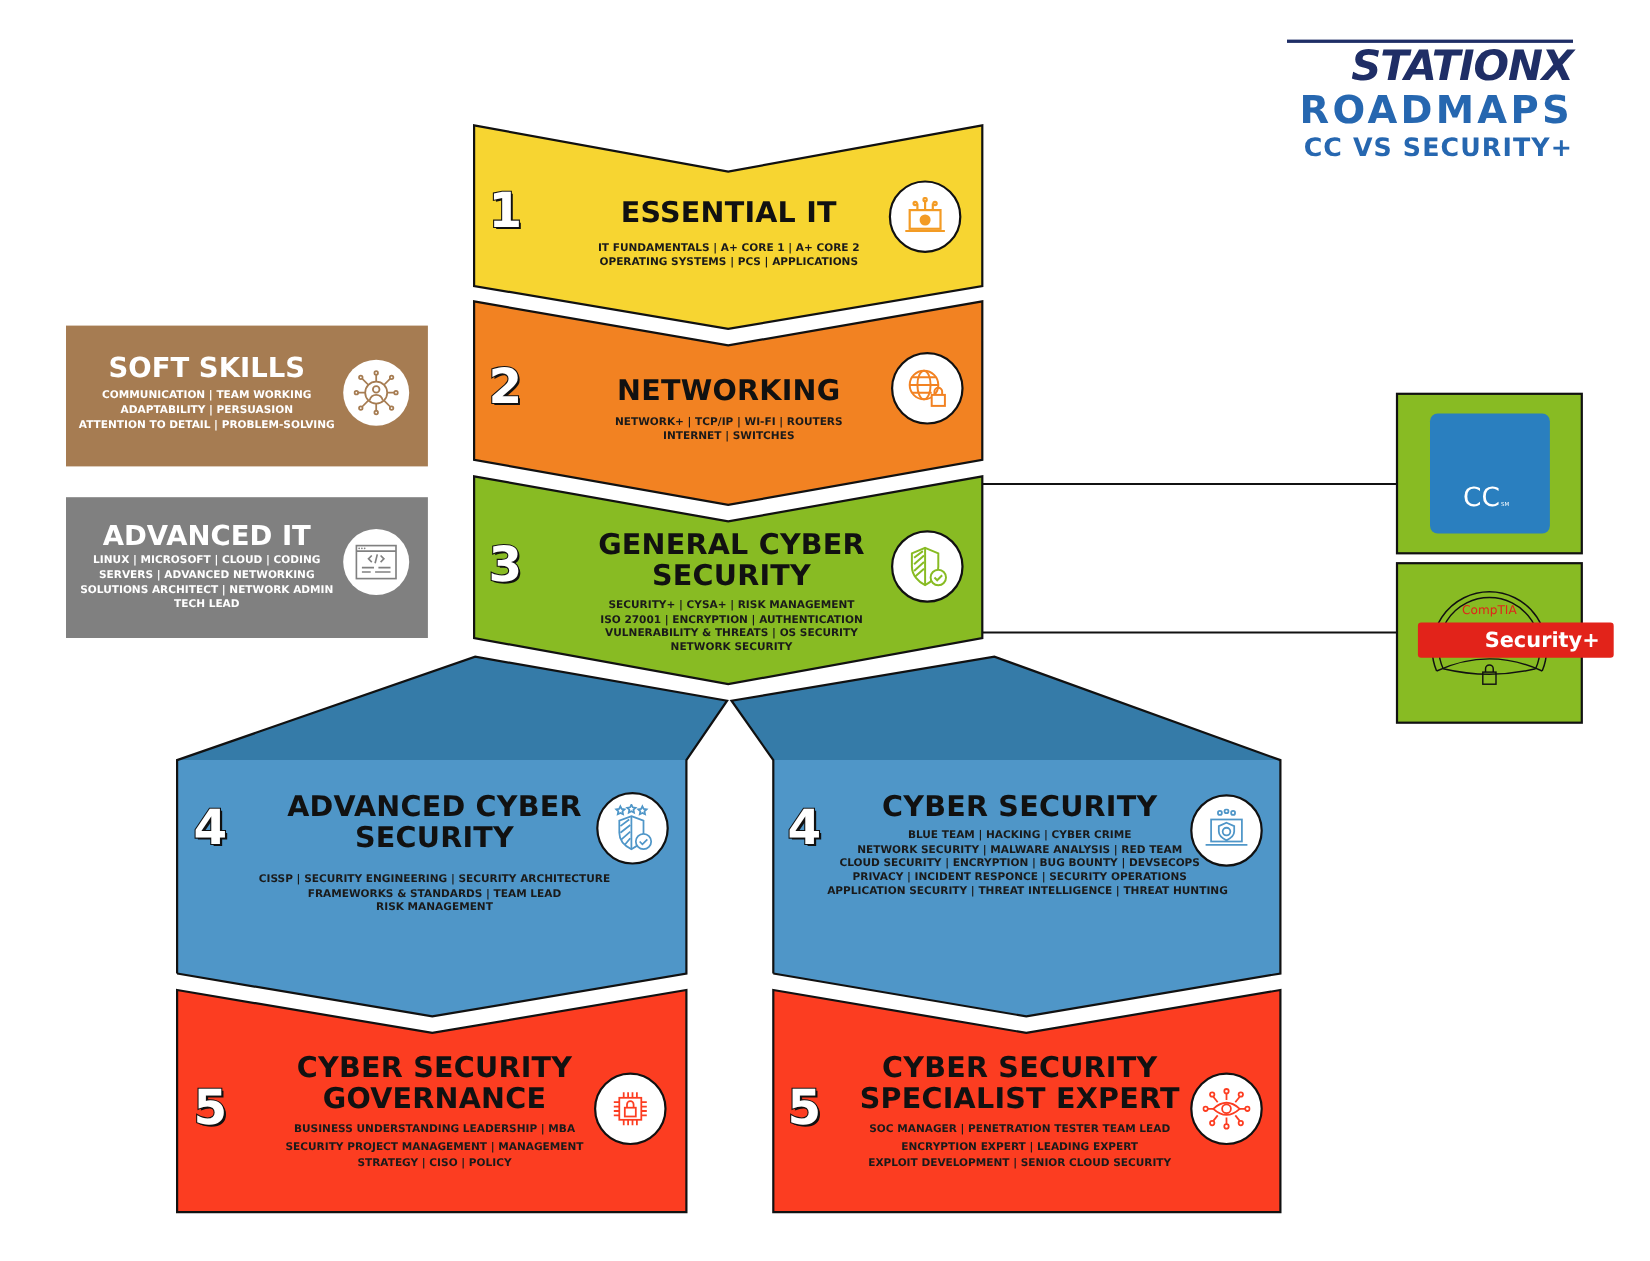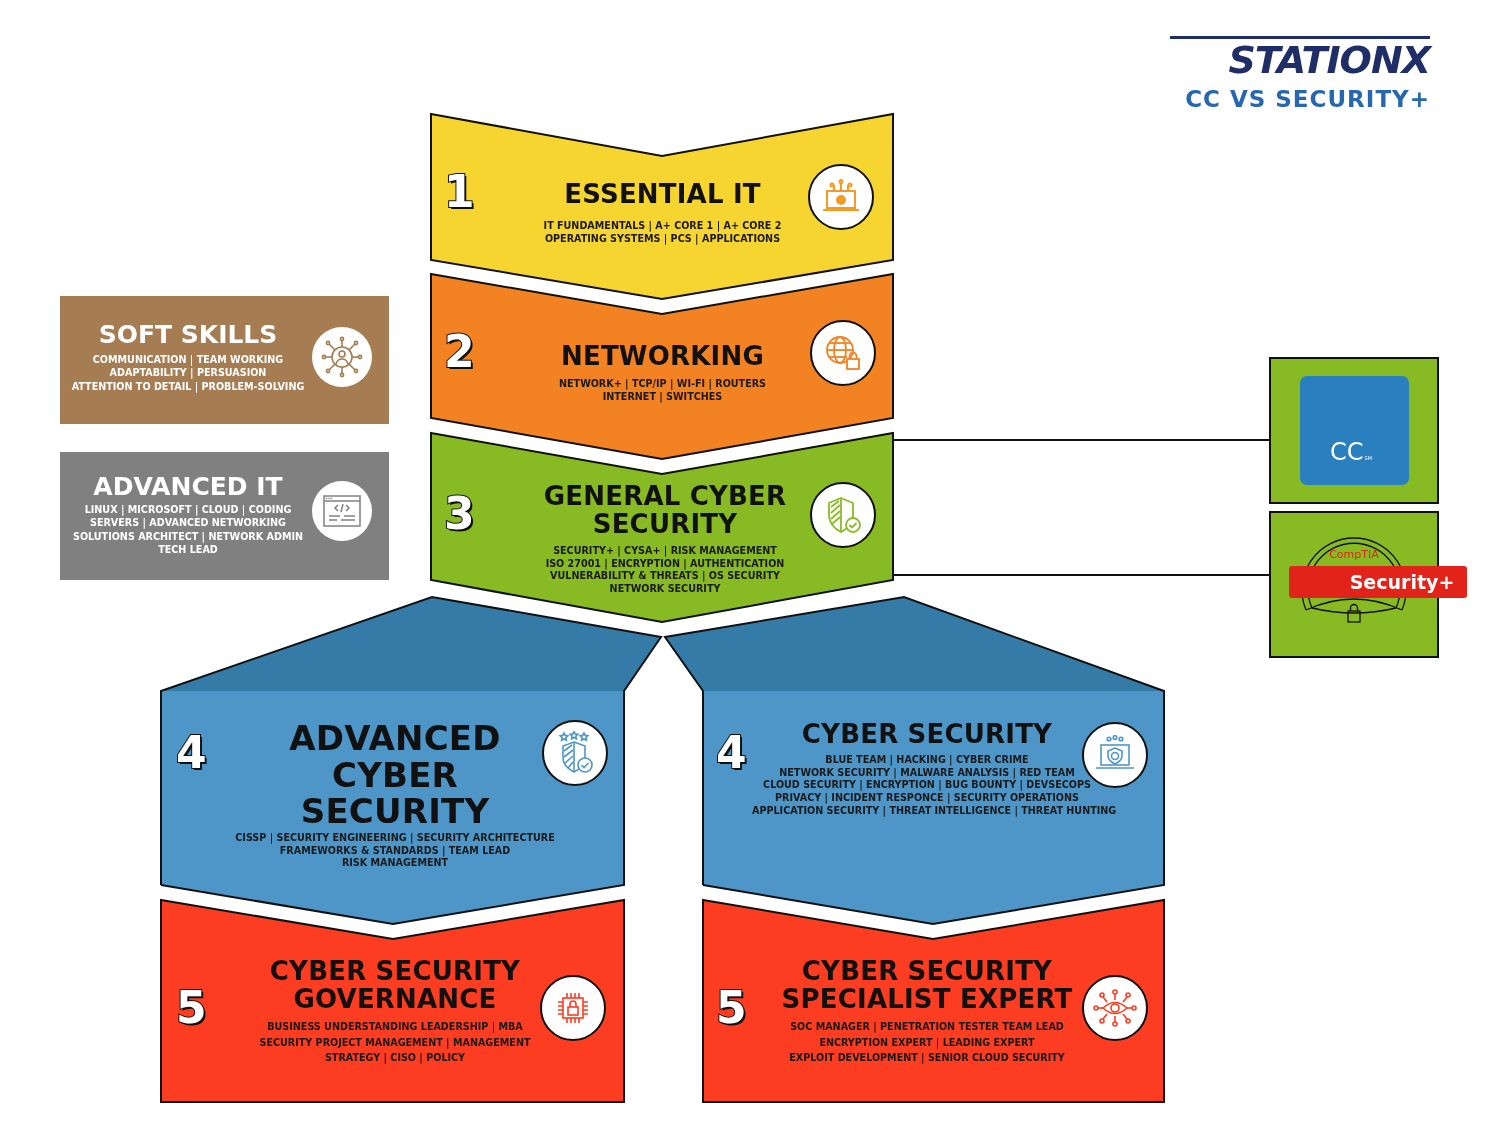--- a/index.html
+++ b/index.html
@@ -63,20 +63,21 @@
 
   <rect x="60" y="296" width="329" height="128" fill="#a67c52"></rect>
   <rect x="60" y="452" width="329" height="128" fill="#808080"></rect>
 </svg>
 
 <div class="abs" style="left:1160px; top:32px; width:270px; text-align:right;">
   <div style="position:relative; height:52px;">
     <div style="position:absolute; left:10px; right:0; top:4px; height:3px; background:#1f2e66;"></div>
     <div class="brand1" style="position:absolute; right:0; top:6px;">STATIONX</div>
   </div>
+  <div class="brand2" style="margin-top:-2px; line-height:38px;">ROADMAPS</div>
   <div class="brand3" style="margin-top:2px;">CC VS SECURITY+</div>
 </div>
 
 <div class="abs num" style="left:444px; top:166px;">1</div>
 <div class="abs" style="left:500px; top:180px; width:325px;">
   <div class="title" style="font-size:26px;">ESSENTIAL IT</div>
   <div class="skills" style="margin-top:12px;">
     <div>IT FUNDAMENTALS  |  A+ CORE 1  |  A+ CORE 2</div>
     <div>OPERATING SYSTEMS  |  PCS  |  APPLICATIONS</div>
   </div>
@@ -222,25 +223,25 @@
       <rect x="64" y="83" width="12" height="11"></rect>
       <path d="M66.5 83 v-3 a3.5 3.5 0 0 1 7 0 v3"></path>
     </g>
   </svg>
   <div style="position:absolute; left:0; width:140px; top:20px; text-align:center; color:#e2231a; font-family:'DejaVu Sans',sans-serif; font-size:11px;">CompTIA</div>
   <div style="position:absolute; left:5px; width:130px; top:38px; height:32px; line-height:32px; background:#e2231a; border-radius:3px; text-align:center; color:#fff; font-family:'DejaVu Sans',sans-serif; font-weight:bold; font-size:19px;padding-left:48px;">Security+</div>
 </div>
 
 <div class="abs num" style="left:176px; top:727px;">4</div>
 <div class="abs" style="left:225px; top:720px; width:340px;">
-  <div class="title" style="font-size:34px;">
+  <div class="title" style="font-size:26px;">
     <div>ADVANCED CYBER</div>
     <div>SECURITY</div>
   </div>
-  <div class="skills" style="margin-top:2px;text-align:center;">
+  <div class="skills" style="margin-top:18px;text-align:center;">
     <div>CISSP | SECURITY ENGINEERING | SECURITY ARCHITECTURE</div>
     <div>FRAMEWORKS &amp; STANDARDS | TEAM LEAD</div>
     <div>RISK MANAGEMENT</div>
   </div>
 </div>
 <div class="icon-circle" style="left:542px; top:720px;">
   <svg width="40" height="44" viewBox="0 0 40 44">
     <g fill="none" stroke="#4f96c8" stroke-width="1.6">
       <path d="M9 2 l1.2 2.4 2.6.4 -1.9 1.8.5 2.6 -2.4-1.2 -2.4 1.2.5-2.6 -1.9-1.8 2.6-.4z"></path>
       <path d="M19 0.5 l1.2 2.4 2.6.4 -1.9 1.8.5 2.6 -2.4-1.2 -2.4 1.2.5-2.6 -1.9-1.8 2.6-.4z"></path>

